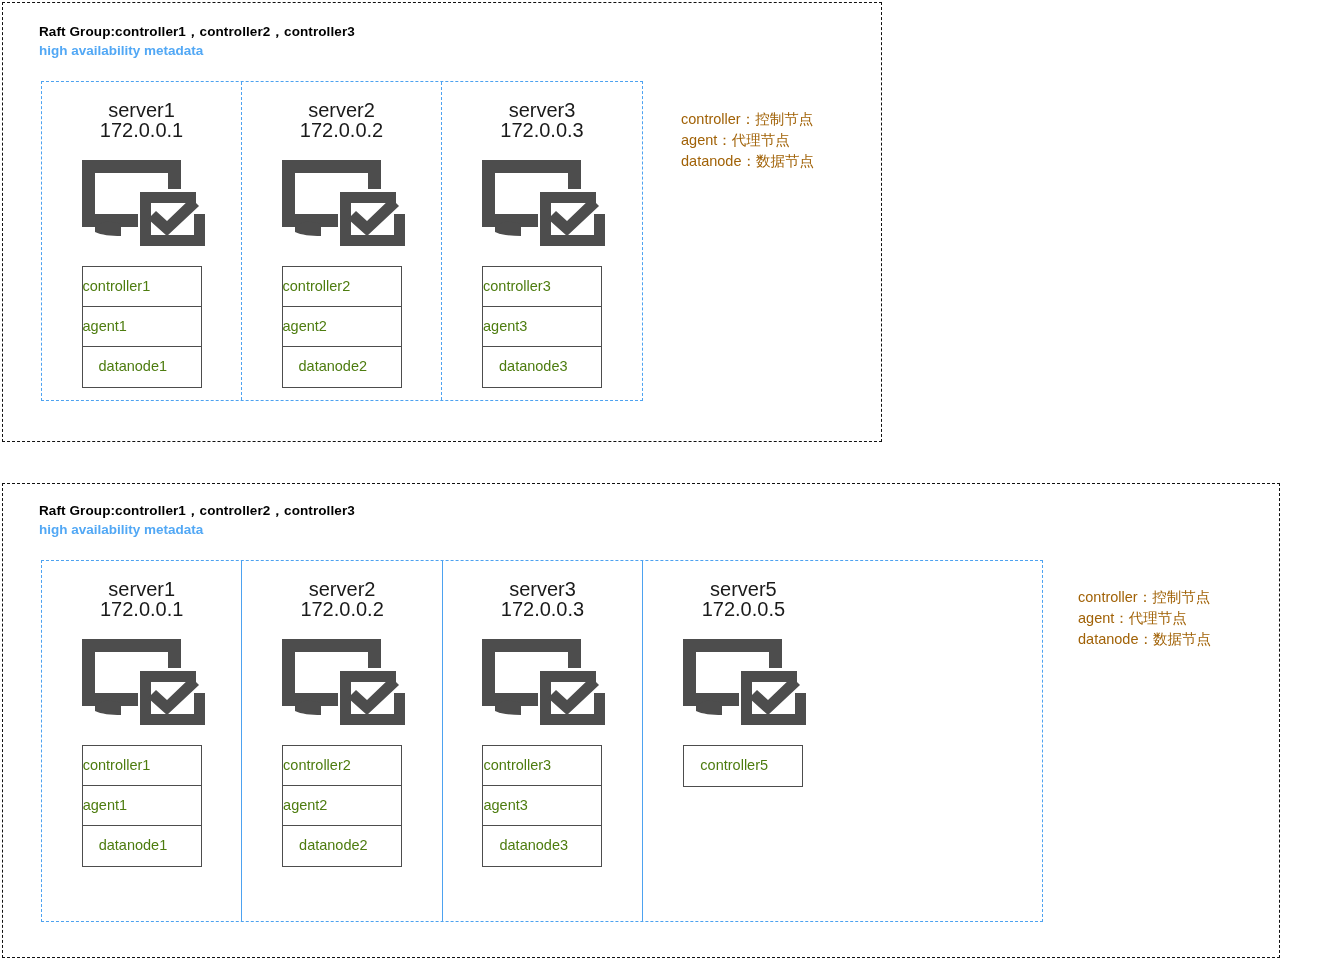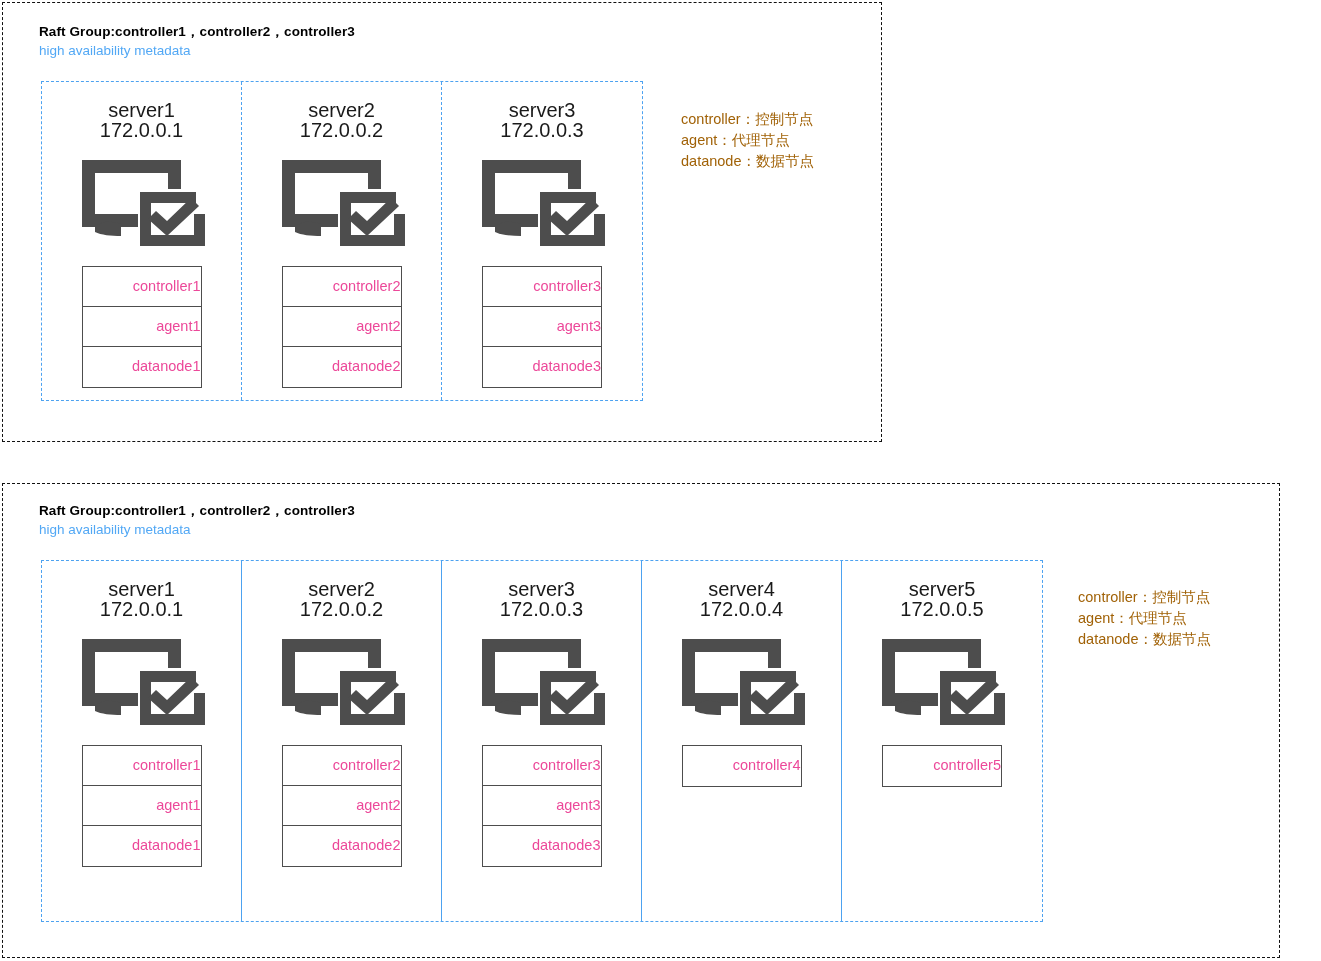--- a/index.html
+++ b/index.html
@@ -28,21 +28,21 @@
   .raft-line {
     font-size: 13.5px;
     font-weight: bold;
     color: #000000;
     letter-spacing: .1px;
     white-space: nowrap;
     line-height: 18px;
   }
   .ha-line {
     font-size: 13.5px;
-    font-weight: normal;
+    font-weight: bold;
     color: #52a8f5;
     white-space: nowrap;
     line-height: 18px;
     margin-top: 1px;
   }
 
   
   .server-strip {
     position: absolute;
     border: 1px dashed #4da2f0;
@@ -74,28 +74,28 @@
   .role-stack {
     display: flex;
     flex-direction: column;
     width: 120px;
     border: 1px solid #4d4d4d;
     background: #ffffff;
   }
   .role-box {
     height: 40px;
     line-height: 38px;
-    text-align: right;
+    text-align: left;
     font-size: 14.5px;
-    color: #ec4899;
+    color: #4d7c0f;
     border-bottom: 1px solid #4d4d4d;
     background: #ffffff;
     white-space: nowrap;
   }
-  .role-box:last-child { border-bottom: none; }
+  .role-box:last-child { border-bottom: none; margin-left: 16px; }
   .role-stack.single { }
 
   
   .legend { position: absolute; }
   .legend-line {
     font-size: 14.5px;
     line-height: 21px;
     color: #a16207;
     white-space: nowrap;
   }
@@ -240,36 +240,20 @@
             <path d="M113 40 L121 48 L89 78 L70 61 L78 53 L89 63 Z" fill="#4d4d4d"></path>
           </svg>
         </span>
         <div class="role-stack" style="margin-top:16px;">
           <div class="role-box">controller3</div>
           <div class="role-box">agent3</div>
           <div class="role-box">datanode3</div>
         </div>
       </div>
 
-      <div class="server-col" style="width:200.4px;">
-        <div class="server-name" style="margin-top:18px;">server4</div>
-        <div class="server-ip">172.0.0.4</div>
-        <span class="host-icon" style="margin-top:18px;">
-          <svg width="128" height="88" viewBox="0 0 128 88" xmlns="http://www.w3.org/2000/svg">
-            <path d="M4 2 H103 V31 H90 V15 H17 V56 H47 V69 H4 Z" fill="#4d4d4d"></path>
-            <path d="M17 69 C24 62 34 63 43 66 L43 78 C33 78 23 77 17 74 Z" fill="#4d4d4d"></path>
-            <path d="M47 56 H60 V69 H47 Z" fill="#4d4d4d"></path>
-            <path d="M62 34 H118 V45 H73 V77 H116 V56 H127 V88 H62 Z" fill="#4d4d4d"></path>
-            <path d="M113 40 L121 48 L89 78 L70 61 L78 53 L89 63 Z" fill="#4d4d4d"></path>
-          </svg>
-        </span>
-        <div class="role-stack single" style="margin-top:16px;">
-          <div class="role-box">controller4</div>
-        </div>
-      </div>
 
       <div class="server-col" style="width:200.4px;">
         <div class="server-name" style="margin-top:18px;">server5</div>
         <div class="server-ip">172.0.0.5</div>
         <span class="host-icon" style="margin-top:18px;">
           <svg width="128" height="88" viewBox="0 0 128 88" xmlns="http://www.w3.org/2000/svg">
             <path d="M4 2 H103 V31 H90 V15 H17 V56 H47 V69 H4 Z" fill="#4d4d4d"></path>
             <path d="M17 69 C24 62 34 63 43 66 L43 78 C33 78 23 77 17 74 Z" fill="#4d4d4d"></path>
             <path d="M47 56 H60 V69 H47 Z" fill="#4d4d4d"></path>
             <path d="M62 34 H118 V45 H73 V77 H116 V56 H127 V88 H62 Z" fill="#4d4d4d"></path>

